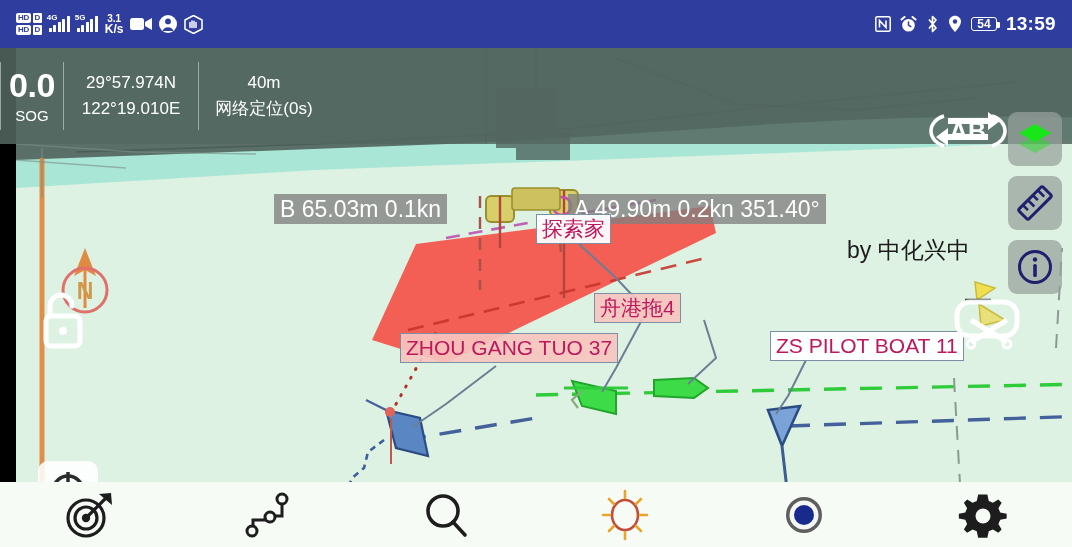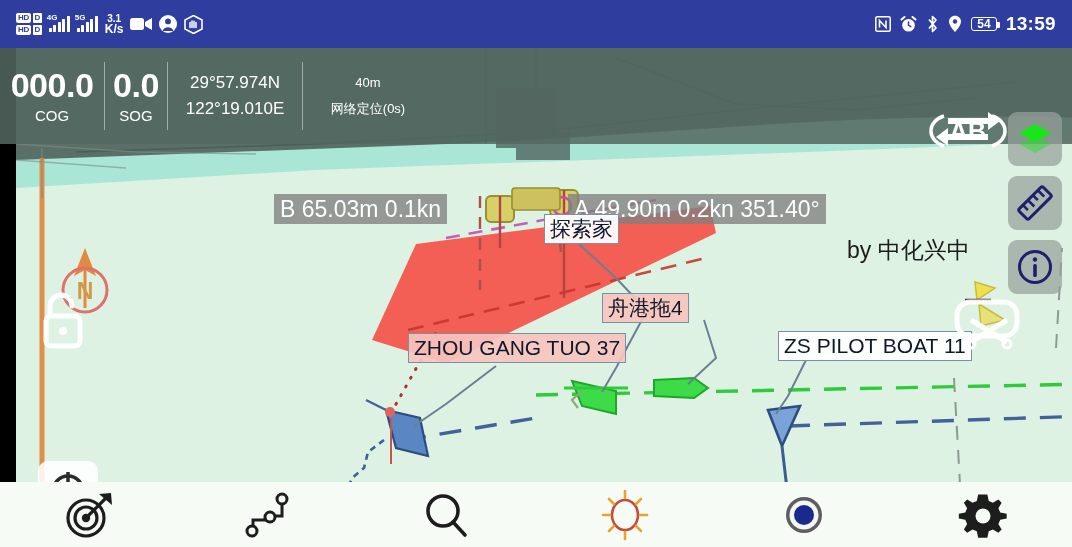--- a/index.html
+++ b/index.html
@@ -86,41 +86,40 @@
     color:#fff; position:relative;
   }
   .ib-sep { width:1px; background: rgba(255,255,255,0.45); margin: 14px 0; }
   .ib-big { font-size: 34px; font-weight: bold; letter-spacing: -0.5px; line-height: 38px; }
   .ib-sm { font-size: 15px; font-weight: 400; line-height: 20px; margin-top: 2px; }
   .cell-cog { width: 104px; }
   .cell-sog { width: 62px; }
   .cell-pos { width: 134px; }
   .ib-pos-l { font-size: 17px; line-height: 26px; }
   .cell-extra { width: 130px; }
-  .ib-ex-l { font-size: 13px; line-height: 26px; }
+  .ib-ex-l { font-size: 17px; line-height: 26px; }
 
   
   .lbl {
     position: absolute;
     font-size: 21px;
     white-space: nowrap;
     padding: 1px 5px;
     line-height: 26px;
     z-index: 30;
   }
   .lbl-ais {
     background: rgba(128,128,128,0.78);
     color:#fff; font-size:23px;
     padding: 2px 6px;
   }
   .lbl-name {
     border: 1.5px solid #7b8fa6;
-    color: #0f172a;
+    color: #be185d;
     background: rgba(255,255,255,0.88);
-    margin-left: 8px;
   }
   .lbl-name.pink { background: rgba(246,196,190,0.92); }
   .lbl-name.white { background: rgba(255,255,255,0.94); }
   .lbl-by {
     color: #1c1c1c; font-size: 23px;
     background: transparent;
   }
 
   
   .rbtns {
@@ -417,24 +416,20 @@
           </svg>
       </span>
       <span class="batt">
         <span>54</span>
       </span>
       <span class="sb-time">13:59</span>
     </div>
   </div>
 
   <div class="infobar">
-    <div class="ib-cell cell-cog">
-      <span class="ib-big">000.0</span>
-      <span class="ib-sm">COG</span>
-    </div>
     <div class="ib-sep"></div>
     <div class="ib-cell cell-sog">
       <span class="ib-big">0.0</span>
       <span class="ib-sm">SOG</span>
     </div>
     <div class="ib-sep"></div>
     <div class="ib-cell cell-pos">
       <span class="ib-pos-l">29°57.974N</span>
       <span class="ib-pos-l">122°19.010E</span>
     </div>

